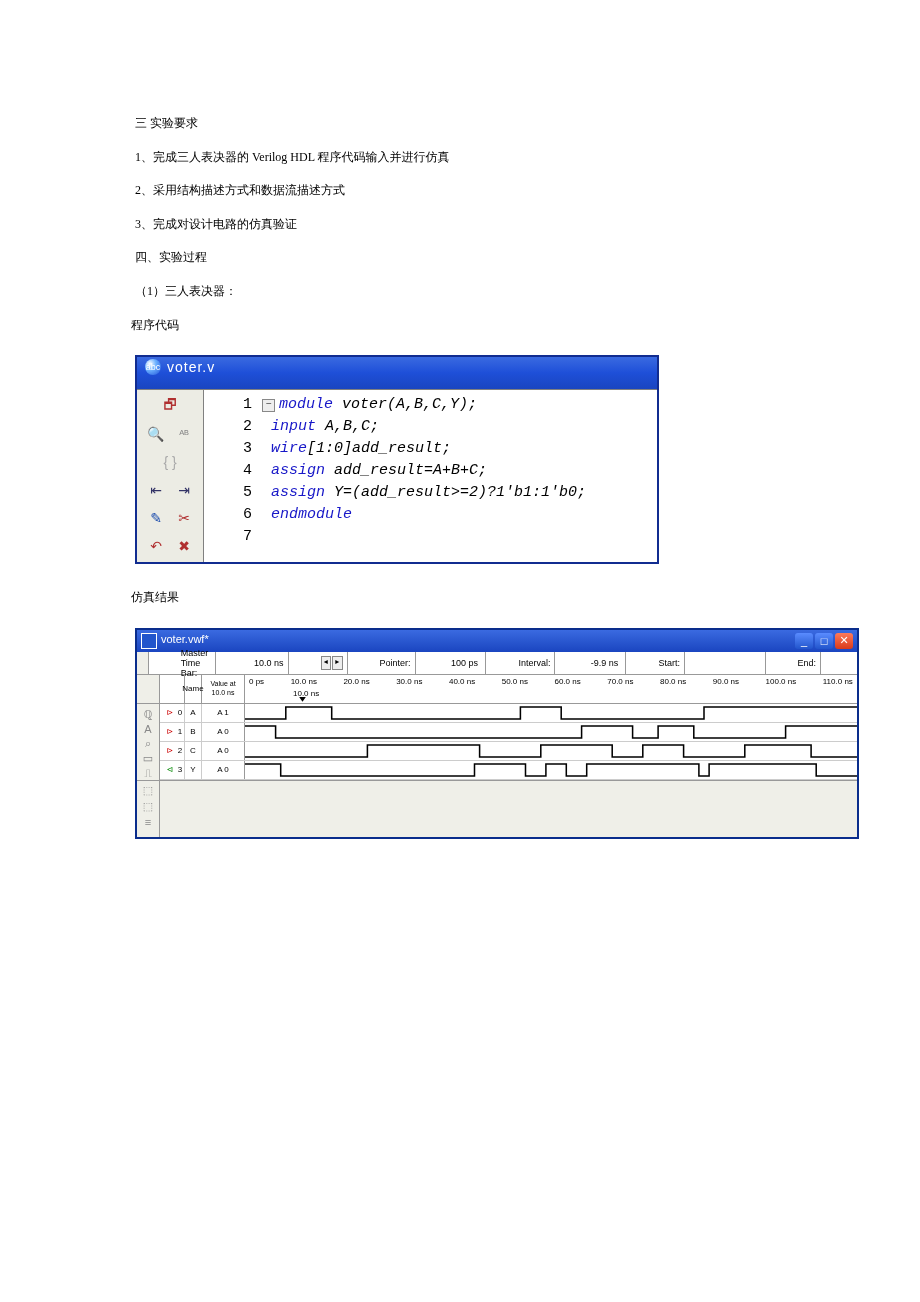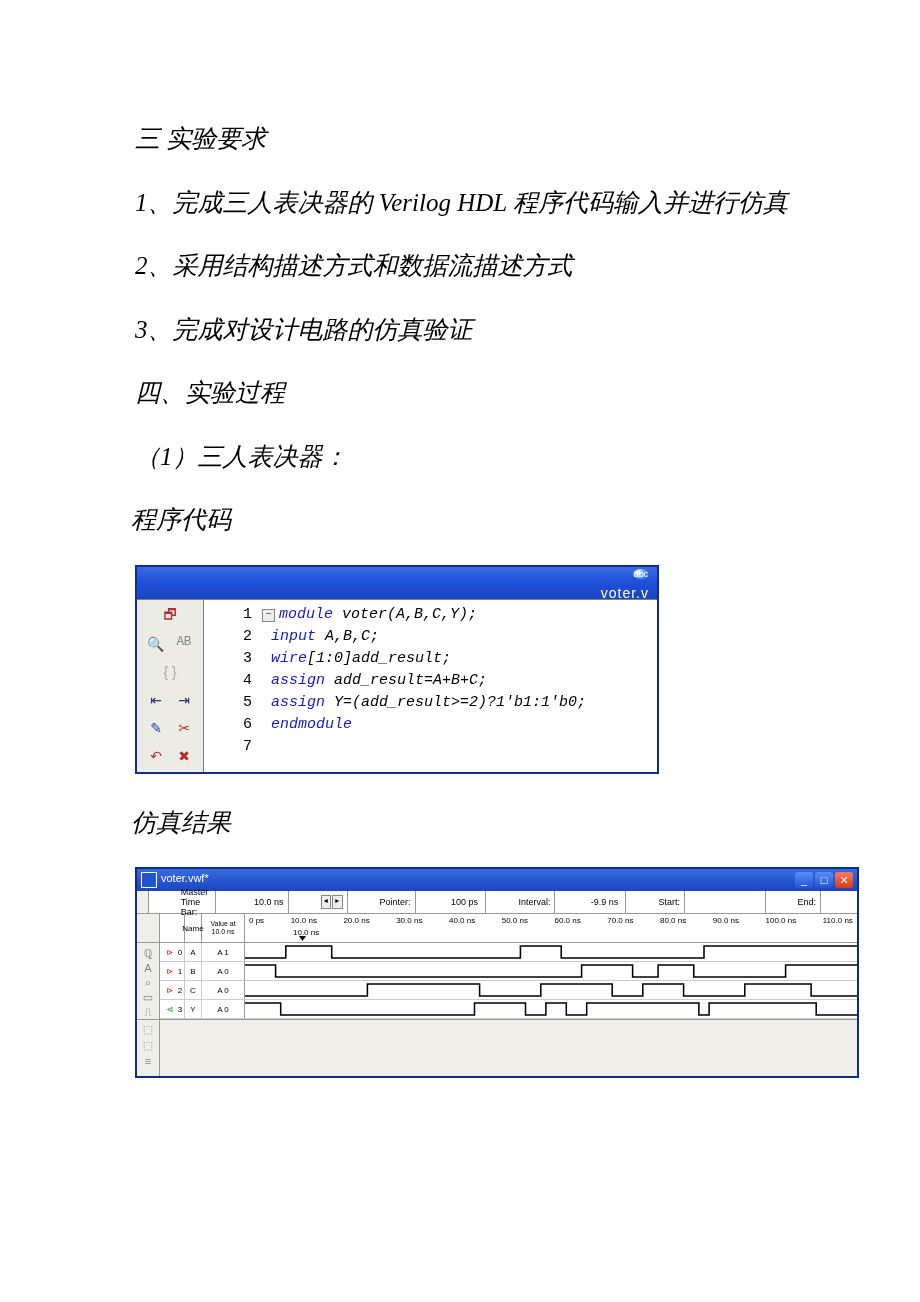--- a/index.html
+++ b/index.html
@@ -7,43 +7,41 @@
     padding: 0;
     background: #ffffff;
     font-family: "SimSun", "宋体", serif;
     width: 920px;
   }
   .page {
     padding: 110px 90px 60px 135px;
     box-sizing: border-box;
   }
   .para {
-    font-size: 25px;
+    font-size: 12px;
     line-height: 2.3;
     margin: 0 0 6px 0;
     color: #000;
-    font-style: italic;
   }
   .para.noindent {
     margin-left: -4px;
   }
   .codebox {
     margin-top: 16px;
     border: 2px solid #112c90;
     width: 520px;
     background: #d3d0c8;
   }
   .titlebar {
     height: 28px;
     background: linear-gradient(to bottom, #3a6ae0 0%, #1e4fd8 50%, #1a45c0 100%);
     display: flex;
-    align-items: flex-end;
+    align-items: flex-start;
     padding: 2px 8px;
     gap: 6px;
-    flex-direction: column;
   }
   .titlebar .icon {
     width: 16px;
     height: 16px;
     border-radius: 50%;
     background: radial-gradient(circle at 30% 30%, #fff 0%, #6ab0ff 40%, #1e4fd8 100%);
     display: flex;
     align-items: center;
     justify-content: center;
     font-size: 9px;
@@ -211,21 +209,21 @@
   <div class="codebox">
     <div class="titlebar">
       <span class="icon">abc</span>
       <span class="title">voter.v</span>
     </div>
     <div class="codebody">
       <div class="toolcol">
         <div class="tbtn" style="color:#b03030;">🗗</div>
         <div class="trow">
           <div class="tbtn" style="font-weight:bold;">🔍</div>
-          <div class="tbtn" style="color:#888;font-size:17px;">ᴬᴮ</div>
+          <div class="tbtn" style="color:#888;font-size:11px;">ᴬᴮ</div>
         </div>
         <div class="tbtn" style="color:#aaa;">{ }</div>
         <div class="trow">
           <div class="tbtn" style="color:#336;">⇤</div>
           <div class="tbtn" style="color:#336;">⇥</div>
         </div>
         <div class="trow">
           <div class="tbtn" style="color:#14a;">✎</div>
           <div class="tbtn" style="color:#b03030;">✂</div>
         </div>

